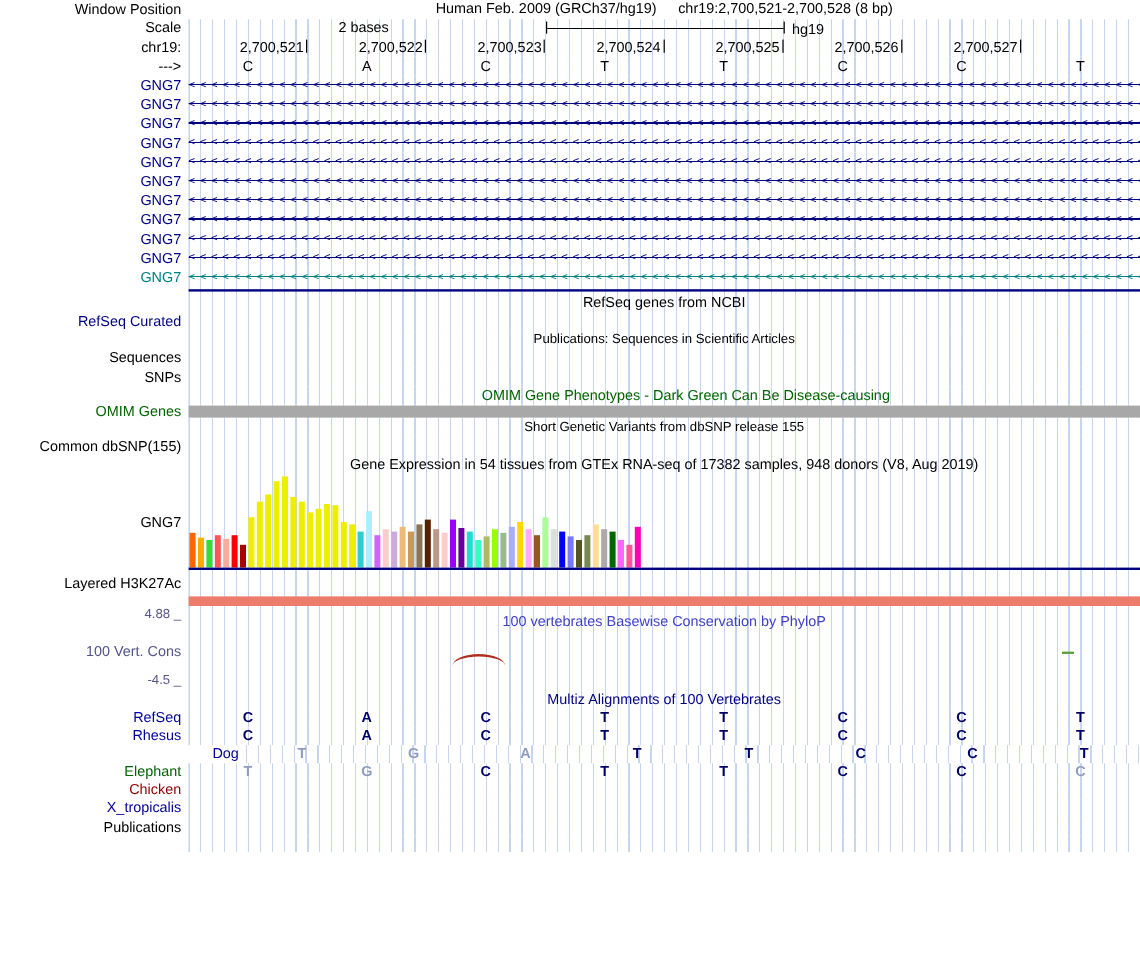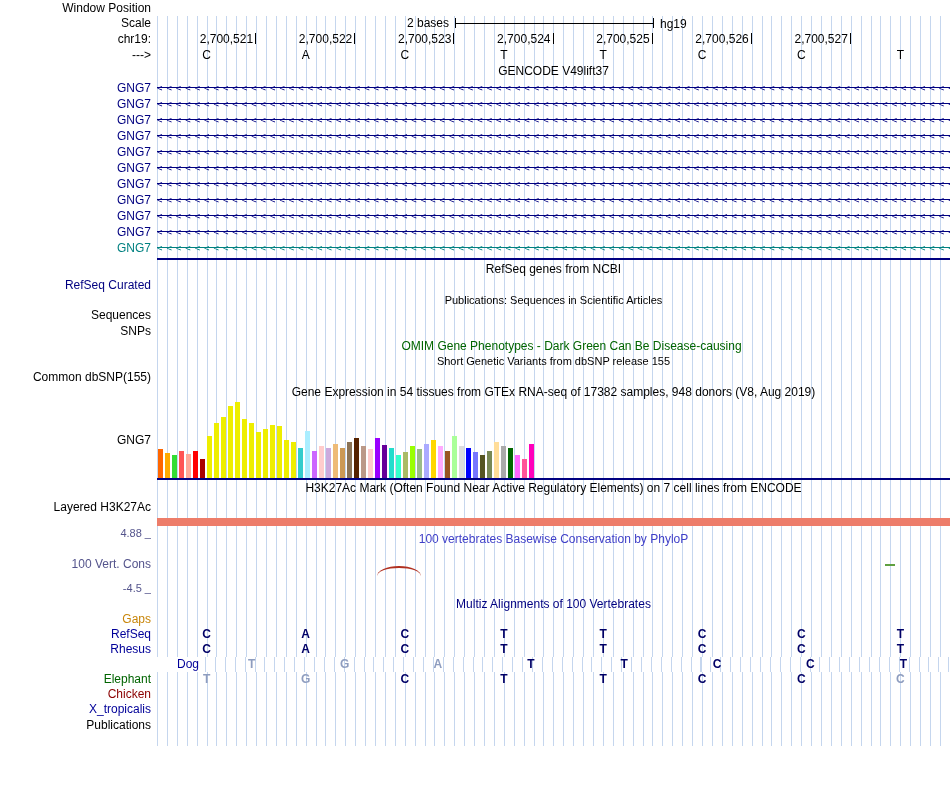--- a/index.html
+++ b/index.html
@@ -26,21 +26,21 @@
   .h16{height:16px;line-height:16px;}
   .h17{height:17px;line-height:17px;}
   .h30{height:30px;}
   .h70{height:70px;}
   .h80{height:80px;}
   .title{height:100%;text-align:center;font-size:12px;}
   .title-sm{height:100%;text-align:center;font-size:11px;}
   .head-flex{display:flex;justify-content:center;gap:18px;height:100%;line-height:15px;font-size:12px;}
   
   .scale-wrap{position:relative;height:100%;}
-  .scale-text{position:absolute;left:0;top:0;width:292px;text-align:right;}
+  .scale-text{position:absolute;left:0;top:0;width:292px;text-align:center;}
   .scale-bracket{
     position:absolute;left:298px;top:2px;width:197px;height:10px;
     border-left:1px solid #000;border-right:1px solid #000;
     background-image:linear-gradient(to bottom,transparent 5px,#000 5px,#000 6px,transparent 6px);
   }
   .scale-genome{position:absolute;left:503px;top:1px;}
   
   .seq-row{display:flex;height:100%;}
   .seq-cell{flex:1 1 0;text-align:center;position:relative;overflow:visible;}
   .coord-text{display:block;text-align:right;padding-right:3px;}
@@ -76,20 +76,26 @@
   
   .aln{font-weight:bold;font-size:12px;line-height:15px;}
 </style>
 </head>
 <body>
 
 <div class="browser">
 
   <div class="row h16">
     <div class="label-col">Window Position</div>
+    <div class="main-col">
+      <div class="head-flex">
+        <span>Human Feb. 2009 (GRCh37/hg19)</span>
+        <span>chr19:2,700,521-2,700,528 (8 bp)</span>
+      </div>
+    </div>
   </div>
 
   <div class="row h15">
     <div class="label-col">Scale</div>
     <div class="main-col grid">
       <div class="scale-wrap">
         <span class="scale-text">2 bases</span>
         <div class="scale-bracket"></div>
         <span class="scale-genome">hg19</span>
       </div>
@@ -142,26 +148,20 @@
           <div class="seq-cell">C</div>
           <div class="seq-cell">T</div>
           <div class="seq-cell">T</div>
           <div class="seq-cell">C</div>
           <div class="seq-cell">C</div>
           <div class="seq-cell">T</div>
         </div>
       </div>
   </div>
 
-  <div class="row h17">
-    <div class="label-col"></div>
-    <div class="main-col grid">
-        <div class="title">GENCODE V49lift37</div>
-      </div>
-  </div>
 
   <div id="gencode-rows">
       <div class="row h16">
         <div class="label-col" style="color: rgb(0, 0, 128);">GNG7</div>
         <div class="main-col grid">
           <div class="arrow-line" style="color: rgb(0, 0, 128);">
             <span class="arrows">&lt;&lt;&lt;&lt;&lt;&lt;&lt;&lt;&lt;&lt;&lt;&lt;&lt;&lt;&lt;&lt;&lt;&lt;&lt;&lt;&lt;&lt;&lt;&lt;&lt;&lt;&lt;&lt;&lt;&lt;&lt;&lt;&lt;&lt;&lt;&lt;&lt;&lt;&lt;&lt;&lt;&lt;&lt;&lt;&lt;&lt;&lt;&lt;&lt;&lt;&lt;&lt;&lt;&lt;&lt;&lt;&lt;&lt;&lt;&lt;&lt;&lt;&lt;&lt;&lt;&lt;&lt;&lt;&lt;&lt;&lt;&lt;&lt;&lt;&lt;&lt;&lt;&lt;&lt;&lt;&lt;&lt;&lt;&lt;&lt;&lt;&lt;&lt;&lt;&lt;&lt;&lt;&lt;&lt;&lt;&lt;&lt;&lt;&lt;&lt;&lt;&lt;&lt;&lt;&lt;&lt;&lt;&lt;&lt;&lt;&lt;&lt;&lt;&lt;&lt;&lt;&lt;&lt;&lt;&lt;</span>
           </div>
         </div>
       </div>
@@ -283,20 +283,26 @@
     <div class="main-col grid"></div>
   </div>
 
   <div class="row h15">
     <div class="label-col"></div>
     <div class="main-col grid">
         <div class="title" style="color: rgb(0, 100, 0); padding-left: 36px;">OMIM Gene Phenotypes - Dark Green Can Be Disease-causing</div>
       </div>
   </div>
 
+  <div class="row h12">
+    <div class="label-col" style="color: rgb(0, 100, 0);">OMIM Genes</div>
+    <div class="main-col grid">
+        <div class="omim-bar" style="background: rgb(168, 168, 168);"></div>
+      </div>
+  </div>
 
   <div class="row h15">
     <div class="label-col"></div>
     <div class="main-col grid">
         <div class="title-sm">Short Genetic Variants from dbSNP release 155</div>
       </div>
   </div>
 
   <div class="row h16">
     <div class="label-col">Common dbSNP(155)</div>
@@ -368,26 +374,20 @@
             <div class="gtex-bar" style="height: 30px; background: rgb(0, 102, 0);"></div>
             <div class="gtex-bar" style="height: 23px; background: rgb(255, 102, 255);"></div>
             <div class="gtex-bar" style="height: 19px; background: rgb(255, 85, 153);"></div>
             <div class="gtex-bar" style="height: 34px; background: rgb(255, 0, 187);"></div>
           </div>
         <div class="gtex-baseline" style="background: rgb(0, 0, 128);"></div>
       </div>
     </div>
   </div>
 
-  <div class="row h16">
-    <div class="label-col"></div>
-    <div class="main-col grid">
-        <div class="title">H3K27Ac Mark (Often Found Near Active Regulatory Elements) on 7 cell lines from ENCODE</div>
-      </div>
-  </div>
 
   <div class="row h30 h3k-row">
     <div class="label-col">Layered H3K27Ac</div>
     <div class="main-col grid">
         <div class="h3k-bar" style="background: rgb(237, 125, 106);"></div>
       </div>
   </div>
 
   <div class="row h70 phylo-row">
     <div class="label-col">
@@ -404,24 +404,20 @@
 
   <div class="row h16">
     <div class="label-col"></div>
     <div class="main-col grid">
         <div class="title" style="color: rgb(0, 0, 128);">Multiz Alignments of 100 Vertebrates</div>
       </div>
   </div>
 
   <div id="multiz-rows">
       <div class="row h15">
-        <div class="label-col" style="color: rgb(200, 134, 10);">Gaps</div>
-        <div class="main-col grid"></div>
-      </div>
-      <div class="row h15">
         <div class="label-col" style="color: rgb(0, 0, 153);">RefSeq</div>
         <div class="main-col grid">
           <div class="seq-row">
             <div class="seq-cell aln" style="color: rgb(0, 0, 102);">C</div>
             <div class="seq-cell aln" style="color: rgb(0, 0, 102);">A</div>
             <div class="seq-cell aln" style="color: rgb(0, 0, 102);">C</div>
             <div class="seq-cell aln" style="color: rgb(0, 0, 102);">T</div>
             <div class="seq-cell aln" style="color: rgb(0, 0, 102);">T</div>
             <div class="seq-cell aln" style="color: rgb(0, 0, 102);">C</div>
             <div class="seq-cell aln" style="color: rgb(0, 0, 102);">C</div>

